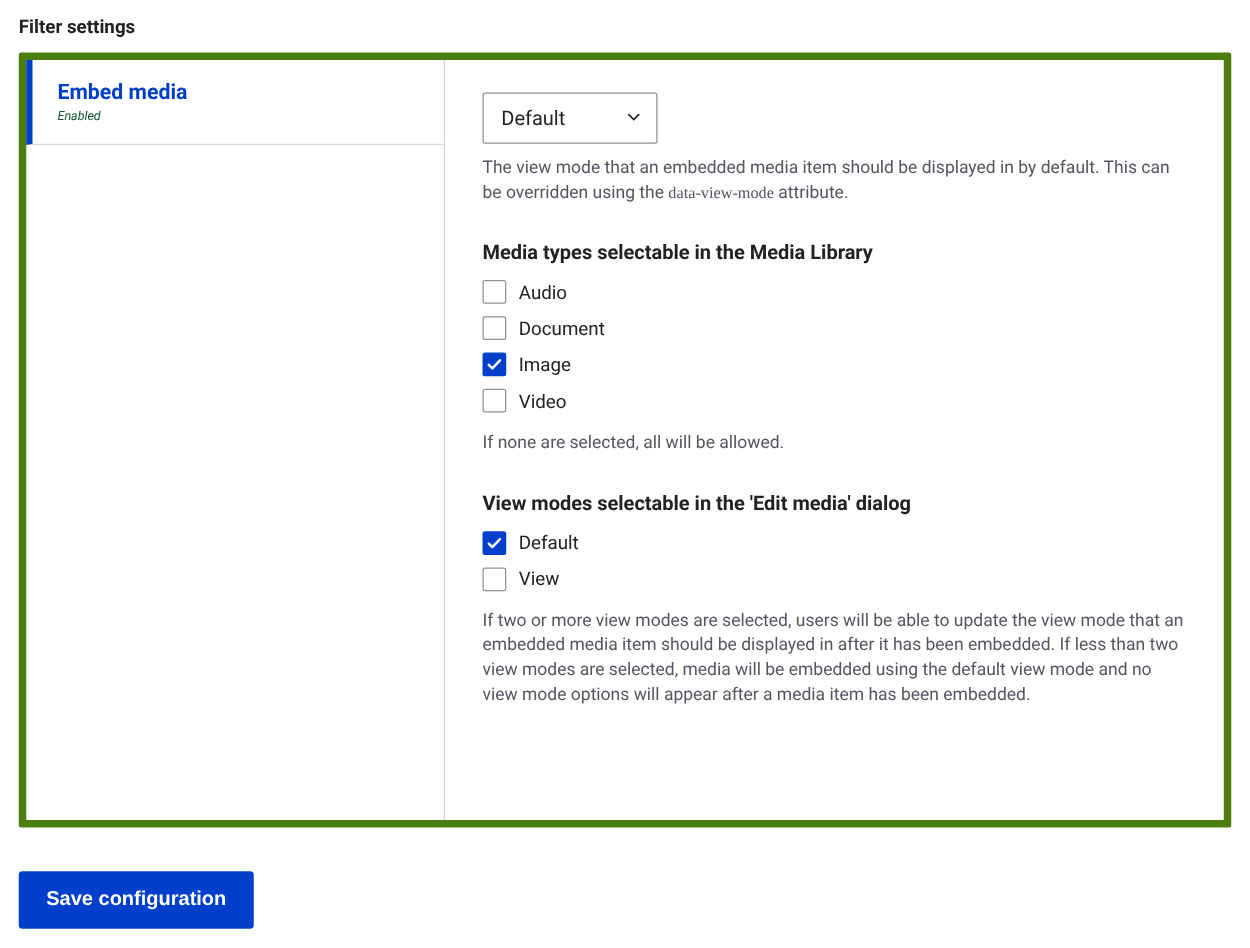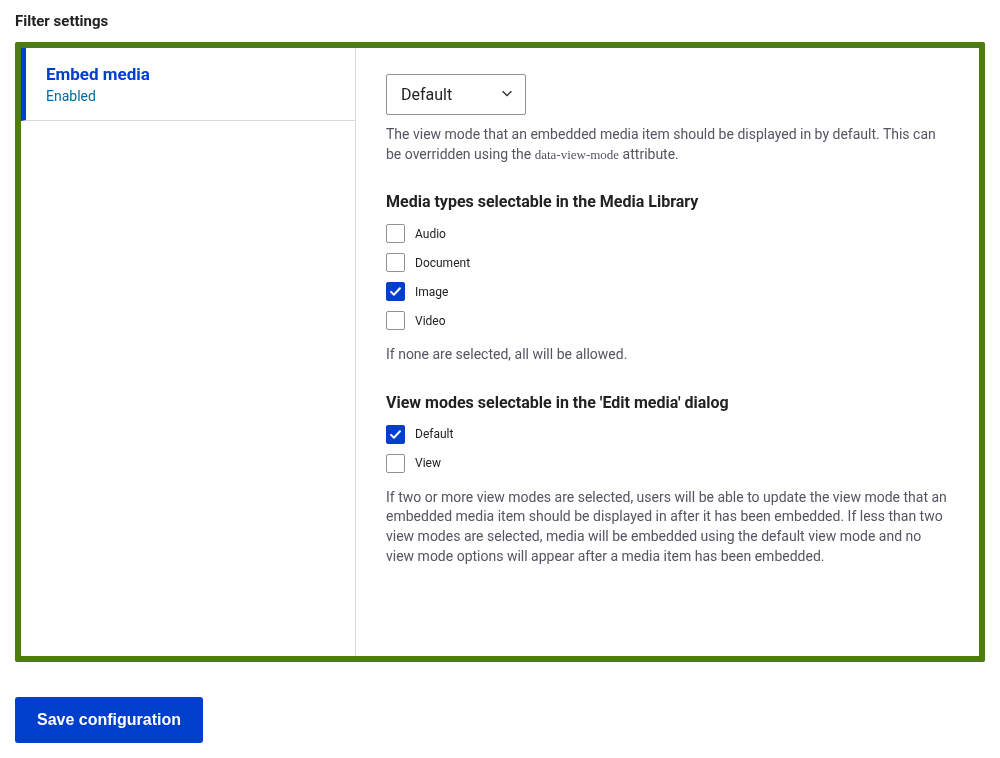--- a/index.html
+++ b/index.html
@@ -36,23 +36,24 @@
     border-bottom: 1px solid #d8d9de;
     padding: 16px 20px 16px 20px;
     cursor: pointer;
   }
   .side-tab-title {
     color: #003ecc;
     font-weight: 700;
     font-size: 17px;
   }
   .side-tab-sub {
-    color: #0369a1;
-    font-size: 14px;
+    color: #14532d;
+    font-size: 10px;
     margin-top: 4px;
+    font-style: italic;
   }
   .content {
     flex: 1;
     padding: 26px 30px 30px 30px;
   }
   .field-group {
     margin-bottom: 28px;
   }
   .group-label {
     font-weight: 700;
@@ -110,21 +111,21 @@
     align-items: center;
     justify-content: center;
     cursor: pointer;
     flex-shrink: 0;
   }
   .cbox.checked {
     background: #003ecc;
     border-color: #003ecc;
   }
   .checkbox-label {
-    font-size: 12px;
+    font-size: 15px;
     cursor: pointer;
   }
   .save-btn {
     margin-top: 35px;
     background: #003ecc;
     color: #fff;
     border: none;
     padding: 14px 22px;
     font-size: 16px;
     font-weight: 600;

